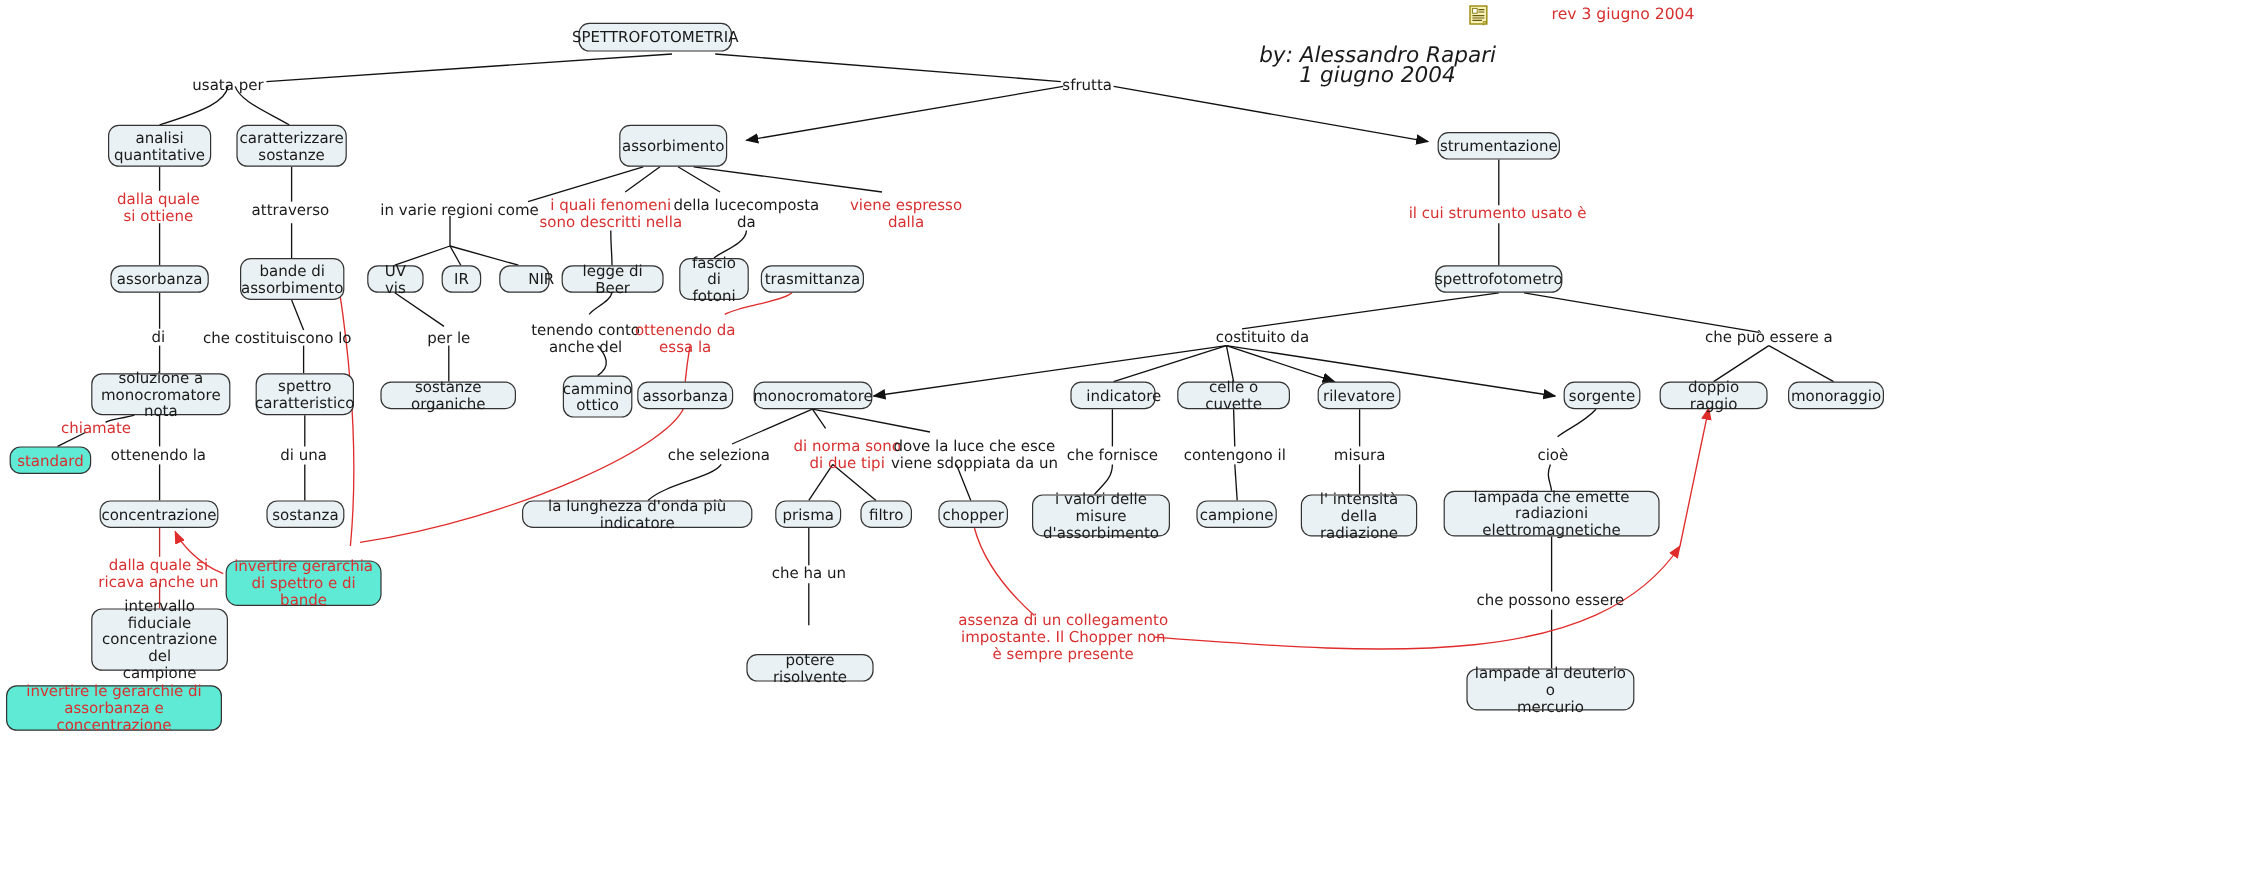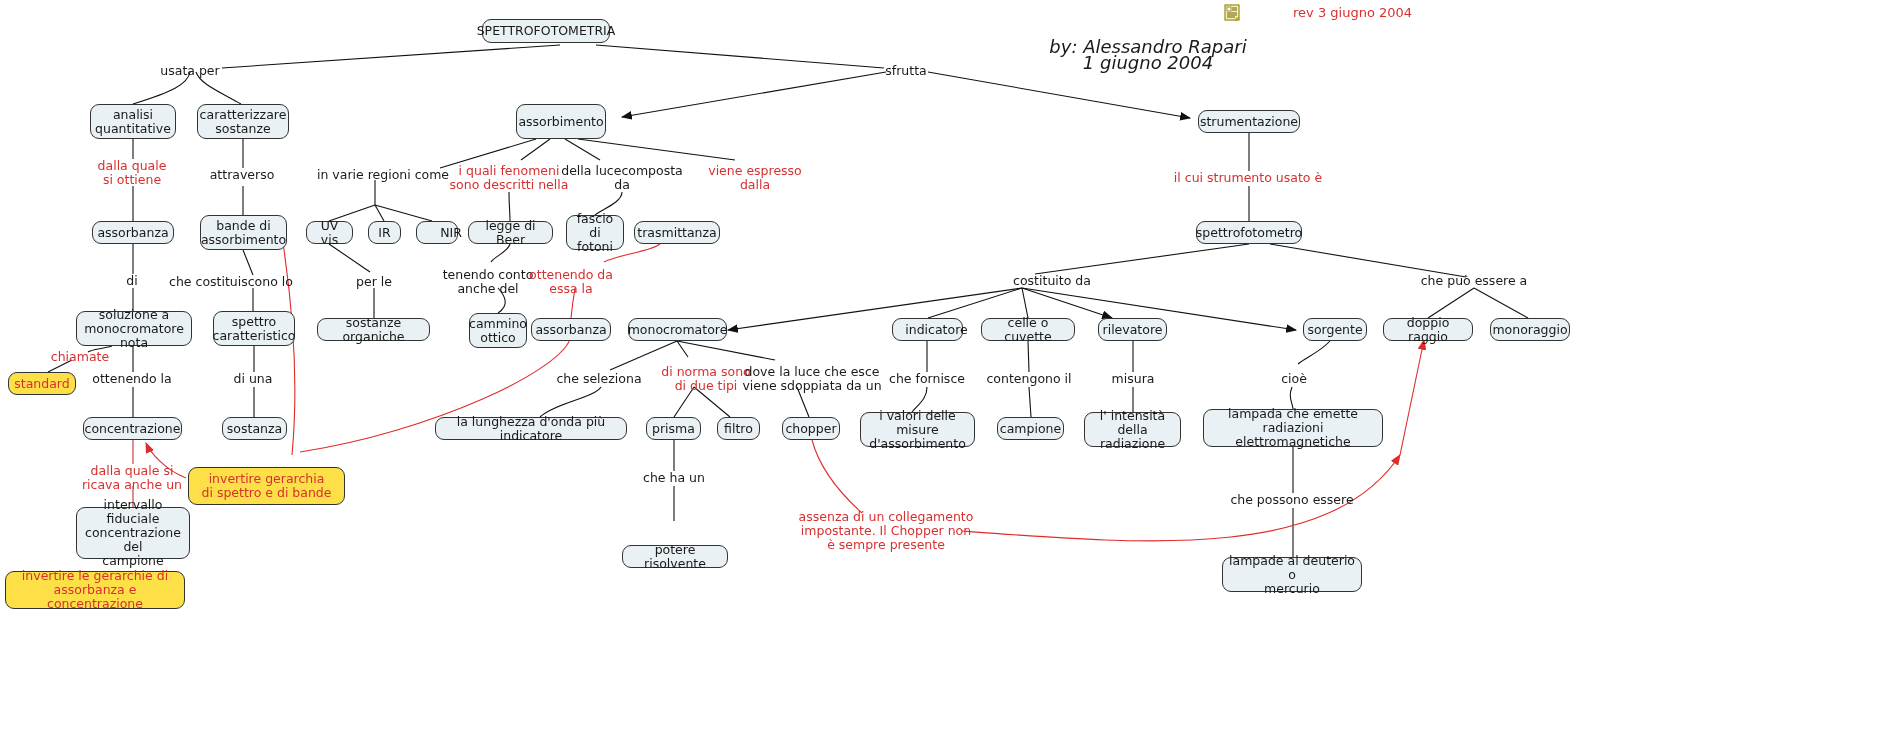--- a/index.html
+++ b/index.html
@@ -33,21 +33,21 @@
     line-height: 14px;
     text-align: center;
     display: flex;
     align-items: center;
     justify-content: center;
     padding: 2px 6px;
     white-space: pre-line;
     z-index: 3;
   }
   .node.plain {
-    background: #fde047;
+    background: #5eead4;
     color: #d83030;
   }
   .link-label {
     position: absolute;
     font-size: 12.5px;
     line-height: 14px;
     color: #1a1a1a;
     text-align: center;
     white-space: pre-line;
     transform: translateX(-50%);
@@ -262,21 +262,21 @@
       <div class="node" style="left: 646px; top: 417px; width: 55px; height: 23px;">prisma</div>
       <div class="node" style="left: 717px; top: 417px; width: 43px; height: 23px;">filtro</div>
       <div class="node" style="left: 782px; top: 417px; width: 58px; height: 23px;">chopper</div>
       <div class="node" style="left: 860px; top: 412px; width: 115px; height: 35px;">i valori delle misure
 d'assorbimento</div>
       <div class="node" style="left: 997px; top: 417px; width: 67px; height: 23px;">campione</div>
       <div class="node" style="left: 1084px; top: 412px; width: 97px; height: 35px;">l' intensità della
 radiazione</div>
       <div class="node" style="left: 1203px; top: 409px; width: 180px; height: 38px;">lampada che emette
 radiazioni elettromagnetiche</div>
-      <div class="node plain" style="left: 188px; top: 467px; width: 157px; height: 38px;">invertire gerarchia
+      <div class="node plain" style="left: 188px; top: 467px; width: 130px; height: 38px; border-radius: 10px;">invertire gerarchia
 di spettro e di bande</div>
       <div class="node" style="left: 76px; top: 507px; width: 114px; height: 52px;">intervallo fiduciale
 concentrazione del
 campione</div>
       <div class="node" style="left: 622px; top: 521px; width: 106px; height: 23px; margin-top: 24px;">potere risolvente</div>
       <div class="node" style="left: 1222px; top: 557px; width: 140px; height: 35px;">lampade al deuterio o
 mercurio</div>
       <div class="node plain" style="left: 5px; top: 571px; width: 180px; height: 38px;">invertire le gerarchie di
 assorbanza e concentrazione</div>
     </div>

